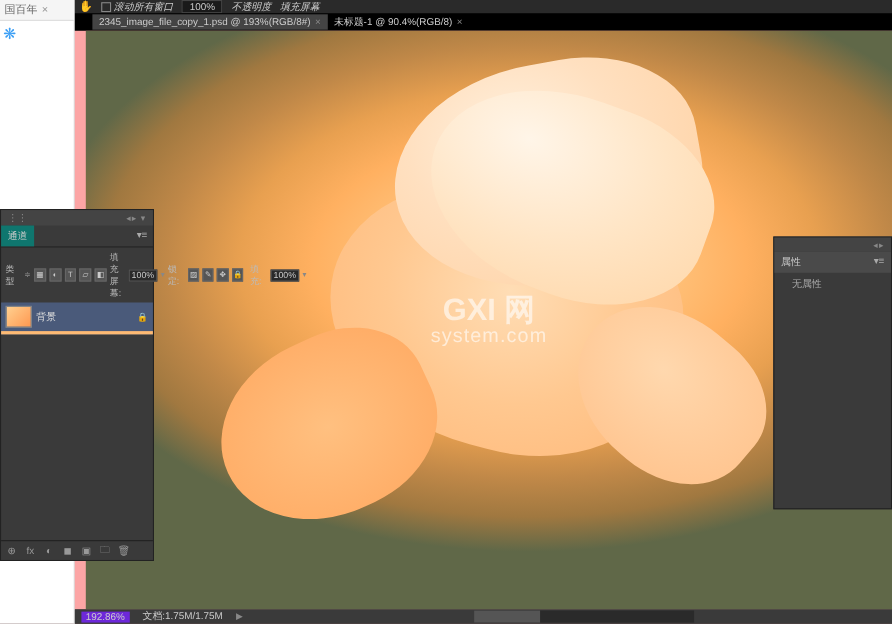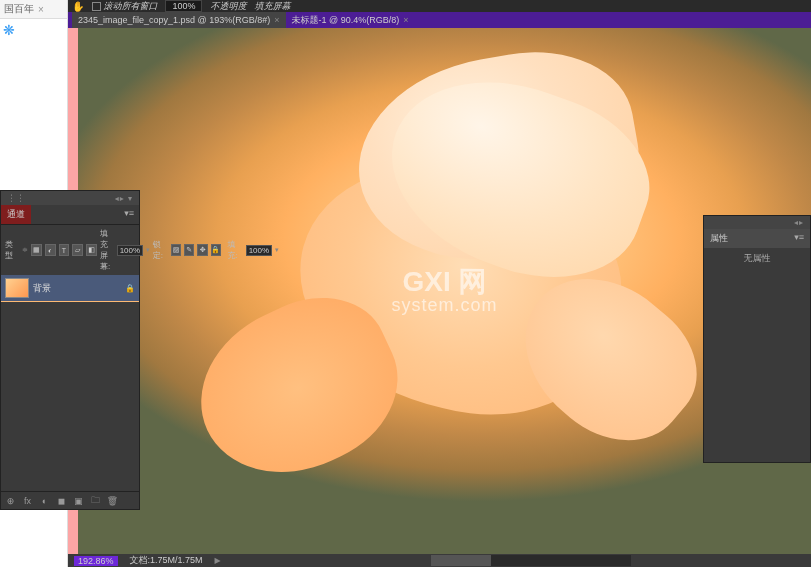--- a/index.html
+++ b/index.html
@@ -11,21 +11,21 @@
     .browser-tab-close { margin-left: 4px; color: #999; font-size: 10px; }
     .browser-fav { padding: 3px; color: #3a9ef5; font-size: 14px; }
     
     
     .toolbar { position: absolute; left: 68px; top: 0; right: 0; height: 12px; background: #2a2a2a; display: flex; align-items: center; padding: 0 4px; gap: 8px; font-size: 9px; color: #ccc; }
     .toolbar-btn { display: inline-flex; align-items: center; gap: 2px; font-style: italic; }
     .hand-icon { font-size: 10px; }
     .zoom-field { background: #1a1a1a; border: 1px solid #444; padding: 0 6px; color: #ccc; font-size: 9px; }
     
     
-    .doc-tabs { position: absolute; left: 68px; top: 12px; right: 0; height: 16px; background: #4c1d95; display: flex; padding: 0 4px; font-size: 9px; }
+    .doc-tabs { position: absolute; left: 68px; top: 12px; right: 0; height: 16px; background: #000000; display: flex; align-items: center; padding: 0 16px; font-size: 9px; }
     .doc-tab { color: #ccc; padding: 2px 6px; display: flex; align-items: center; gap: 4px; }
     .doc-tab.active { background: #444; }
     .doc-tab-close { color: #888; font-size: 9px; }
     
     
     .canvas-area { position: absolute; left: 68px; top: 28px; right: 0; bottom: 13px; background: #fca5a5; }
     .canvas-image { position: absolute; left: 10px; top: 0; right: 0; bottom: 0; background: radial-gradient(ellipse 60% 50% at 55% 40%, #ffe8c8 0%, #ffd4a0 15%, #ffc078 30%, #ffb060 45%, #e8a050 60%, #c08848 75%, #a07840 88%, #606848 100%); overflow: hidden; }
     .petal { position: absolute; border-radius: 50% 40% 45% 50%; }
     .p1 { width: 280px; height: 200px; background: radial-gradient(ellipse at 40% 30%, #fff0dd 0%, #ffe0c0 40%, #ffd0a0 100%); left: 280px; top: 30px; transform: rotate(-10deg); }
     .p2 { width: 320px; height: 240px; background: radial-gradient(ellipse at 50% 40%, #ffddb5 0%, #ffc890 50%, #ffb878 100%); left: 220px; top: 140px; transform: rotate(15deg); }
@@ -34,37 +34,37 @@
     .p5 { width: 180px; height: 140px; background: radial-gradient(ellipse at 40% 40%, #ffd8ae 0%, #ffc088 100%); left: 440px; top: 260px; transform: rotate(40deg); }
     .watermark { position: absolute; left: 50%; top: 50%; transform: translate(-50%, -50%); color: rgba(255,255,255,0.6); font-size: 28px; font-weight: bold; text-align: center; line-height: 1; }
     .watermark-sub { font-size: 18px; font-weight: normal; letter-spacing: 1px; }
     
     
     .layers-panel { position: absolute; left: 0; top: 190px; width: 140px; height: 320px; background: #3a3a3a; border: 1px solid #222; z-index: 10; }
     .panel-header { background: #444; padding: 2px 6px; font-size: 9px; color: #ccc; display: flex; justify-content: space-between; align-items: center; }
     .panel-ctrls { font-size: 8px; color: #888; letter-spacing: 1px; }
     .panel-tabs { display: flex; font-size: 9px; color: #ccc; border-bottom: 1px solid #222; }
     .panel-tab { padding: 3px 6px; }
-    .panel-tab.active { background: #7f1d1d; }
+    .panel-tab.active { background: #0f766e; }
     .layer-controls { padding: 3px 4px; font-size: 8px; color: #bbb; display: flex; flex-direction: row; gap: 3px; }
     .layer-ctrl-row { display: flex; align-items: center; gap: 3px; }
     .mini-icon { width: 12px; height: 12px; background: #555; border: 1px solid #666; display: inline-flex; align-items: center; justify-content: center; font-size: 7px; color: #ccc; }
     .opacity-field { background: #2a2a2a; border: 1px solid #555; padding: 0 2px; font-size: 8px; color: #ccc; width: 30px; }
     .layer-list { background: #3a3a3a; }
-    .layer-item { display: flex; align-items: center; padding: 3px 4px; background: #4a5a7a; border-bottom: 1px solid #fdba74; gap: 4px; }
+    .layer-item { display: flex; align-items: center; padding: 3px 4px; background: #4a5a7a; border-bottom: 3px solid #fdba74; gap: 4px; }
     .layer-thumb { width: 24px; height: 20px; background: linear-gradient(135deg, #ffd090, #ff9850); border: 1px solid #888; }
     .layer-name { font-size: 9px; color: #ddd; flex: 1; }
     .layer-lock { font-size: 8px; color: #aaa; }
     .layer-footer { position: absolute; bottom: 0; left: 0; right: 0; padding: 3px 4px; display: flex; gap: 6px; background: #3a3a3a; border-top: 1px solid #222; }
     .footer-icon { width: 11px; height: 11px; color: #999; font-size: 9px; display: inline-flex; align-items: center; justify-content: center; }
     
     
     .props-panel { position: absolute; right: 0; top: 215px; width: 108px; height: 248px; background: #3a3a3a; border: 1px solid #222; z-index: 10; }
     .props-header { background: #4a4a4a; padding: 3px 6px; font-size: 9px; color: #ccc; display: flex; justify-content: space-between; }
-    .props-body { padding: 4px 16px; font-size: 9px; color: #aaa; text-align: center; }
+    .props-body { padding: 4px 16px; font-size: 9px; color: #aaa; }
     
     
     .statusbar { position: absolute; left: 68px; bottom: 0; right: 0; height: 13px; background: #3a3a3a; display: flex; align-items: center; padding: 0 6px; font-size: 9px; color: #ccc; gap: 12px; }
     .status-zoom { background: #6d28d9; padding: 0 4px; }
     .scroll-track { position: absolute; right: 180px; bottom: 1px; width: 200px; height: 11px; background: #2a2a2a; }
     .scroll-thumb { width: 60px; height: 100%; background: #555; }
     .dropdown-arrow { font-size: 7px; color: #888; }
   </style>
 </head>
 <body>

